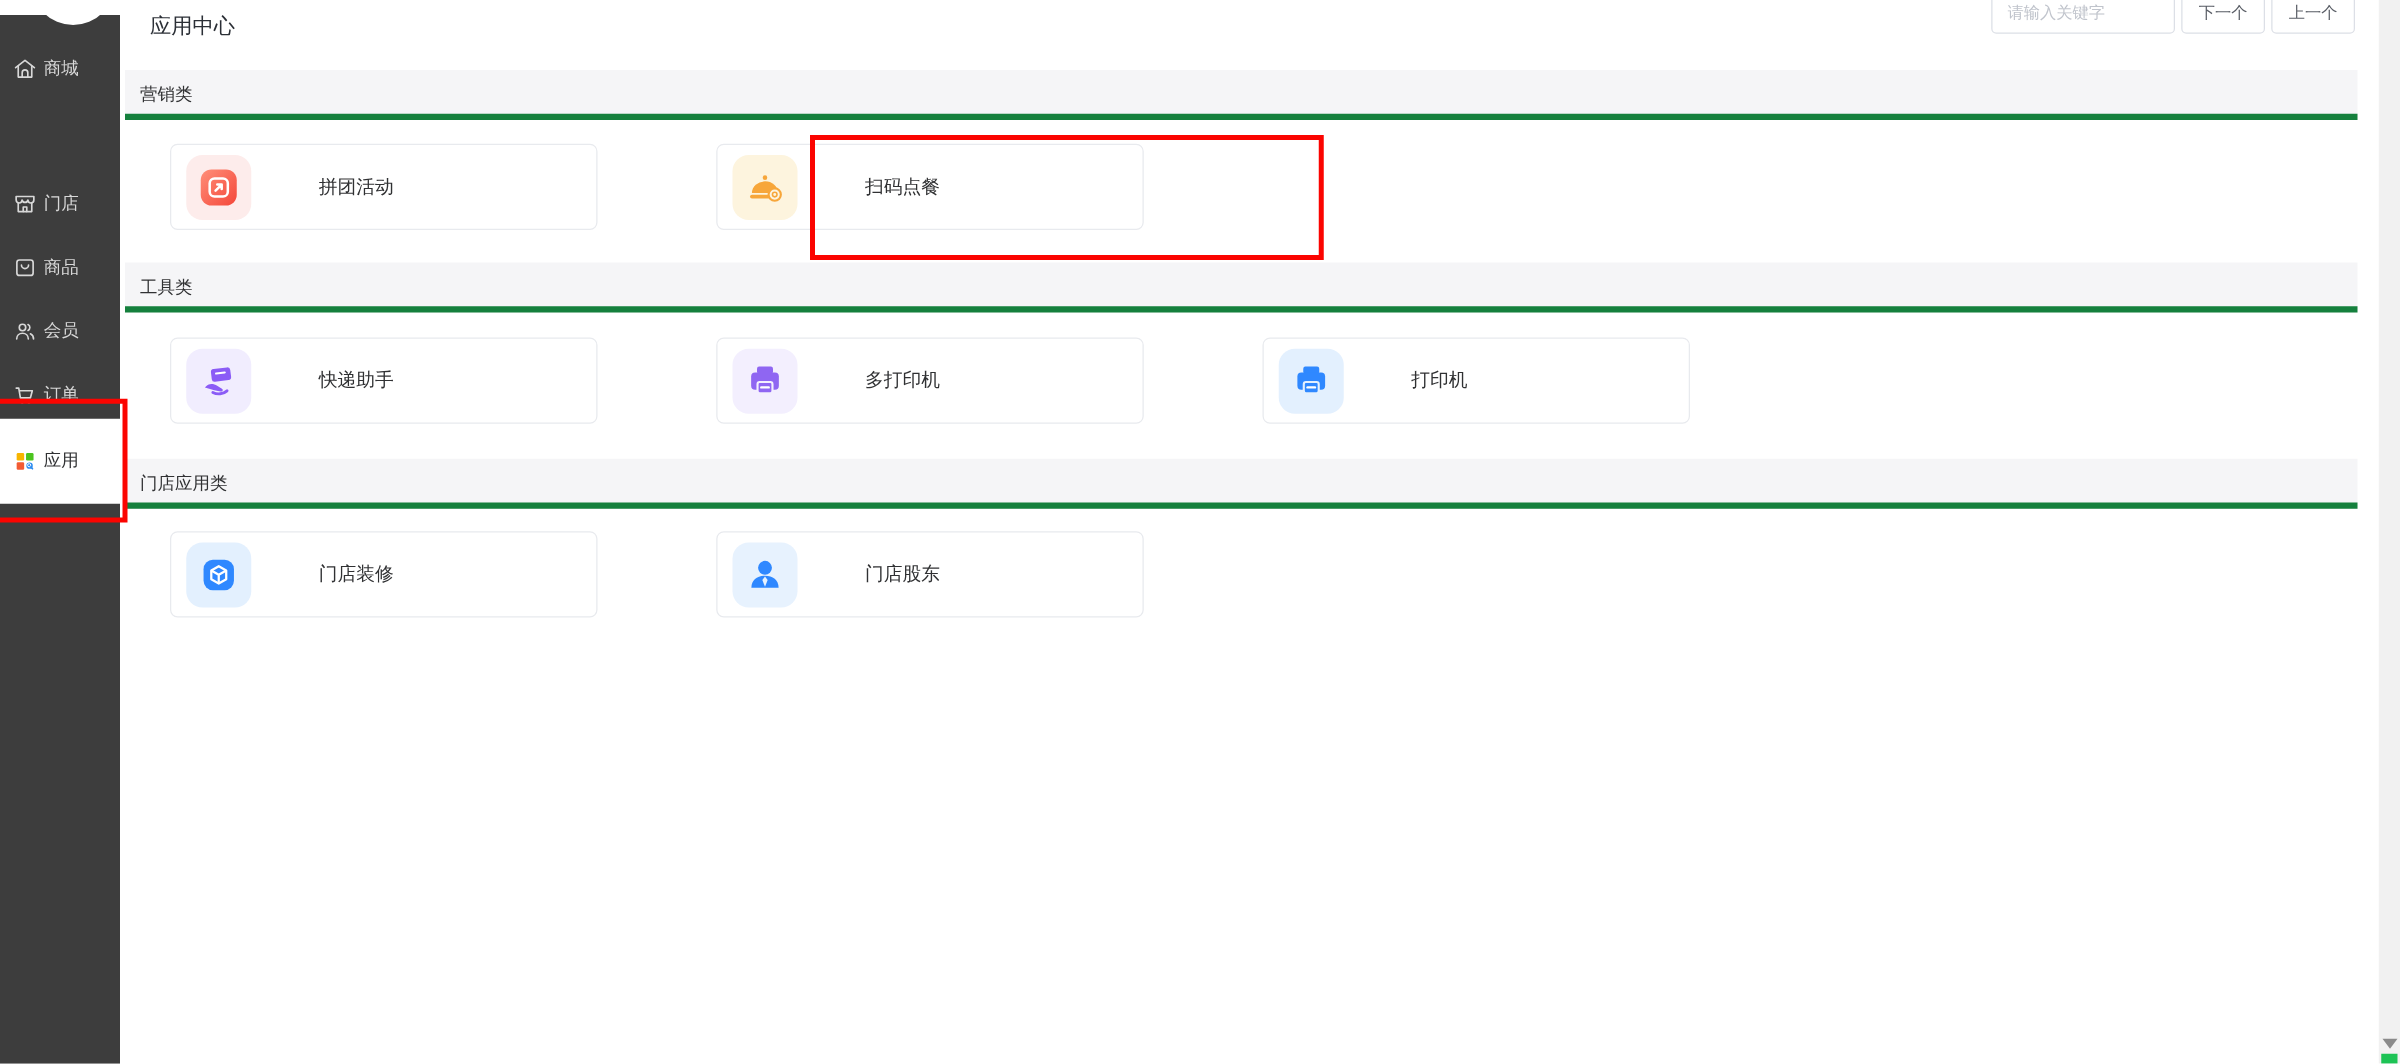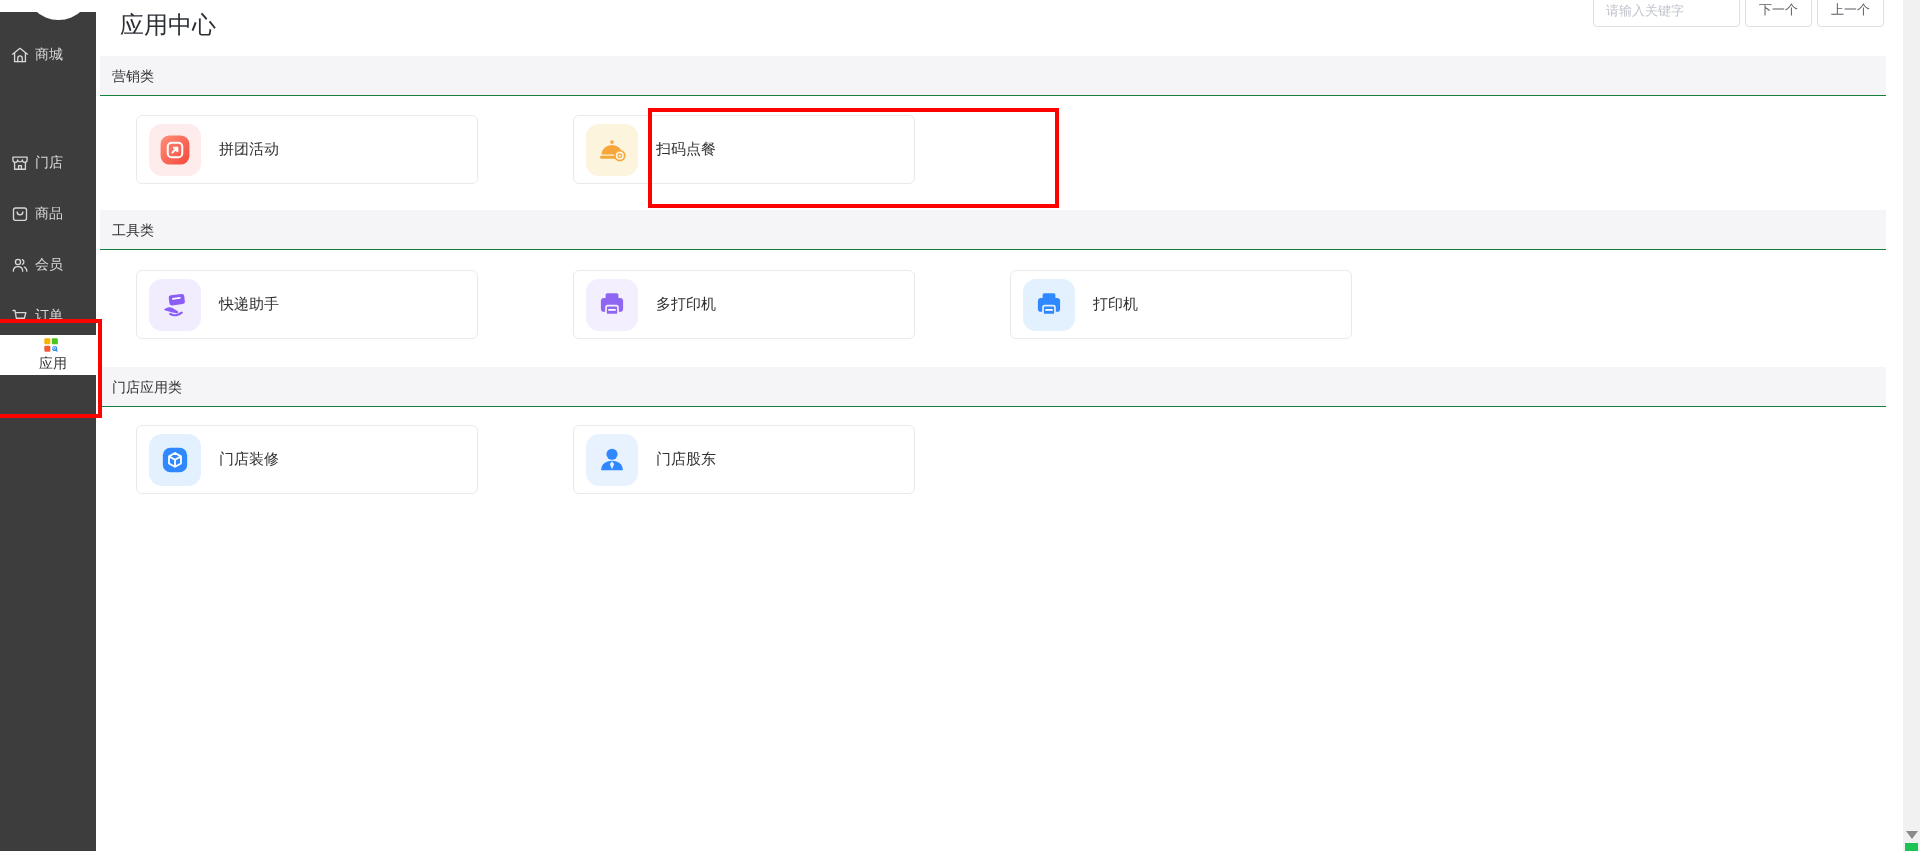--- a/index.html
+++ b/index.html
@@ -7,49 +7,49 @@
     font-family:"DejaVu Sans","Liberation Sans",sans-serif; }
   .stage { position:relative; width:1920px; height:851px; background:#fff; overflow:hidden; }
 
   
   .sidebar { position:absolute; left:0; top:12px; width:96px; height:851px; background:#3d3d3d; }
   .avatar { position:absolute; left:25px; top:-59px; width:67px; height:67px;
     border-radius:50%; background:#fff; }
   .side-item { position:absolute; left:0; width:96px; height:24px; display:flex;
     align-items:center; padding-left:10px; color:#d8d8d8; font-size:14px; cursor:pointer; }
   .side-item svg { width:20px; height:20px; margin-right:5px; flex:none; }
-  .side-item.selected { background:#fff; color:#303133; height:40px;flex-direction:column; }
+  .side-item.selected { background:#fff; color:#303133; height:68px; }
 
   
   .main { position:absolute; left:96px; top:0; width:1807px; height:851px; background:#fff; }
-  .page-title { position:absolute; left:24px; top:9px; font-size:24px; color:#2b2f36; font-weight:400; }
+  .page-title { position:absolute; left:24px; top:9px; font-size:17px; color:#2b2f36; font-weight:400; }
 
   .topbar { position:absolute; left:1497px; top:-7px; display:flex; gap:5px; }
   .kw-input { width:147px; height:34px; border:1px solid #dcdfe6; border-radius:4px;
     padding:0 12px; font-size:13px; color:#333; outline:none; background:#fff;
     font-family:"DejaVu Sans","Liberation Sans",sans-serif; }
   .kw-input::placeholder { color:#c0c4cc; }
   .nav-btn { height:34px; border:1px solid #dcdfe6; border-radius:4px; background:#fff;
     font-size:13px; color:#5a5e66; cursor:pointer; padding:0 13px;
     font-family:"DejaVu Sans","Liberation Sans",sans-serif; }
 
   .content { position:absolute; left:4px; top:56px; width:1786px; }
-  .band { height:40px; line-height:40px; background:#f5f5f7; border-bottom:1px solid #15803d;
+  .band { height:40px; line-height:40px; background:#f5f5f7; border-bottom:5px solid #15803d;
     padding-left:12px; font-size:14px; color:#303133; }
   .cards { display:flex; gap:95px; padding-left:36px; }
   .cards.r1 { padding-top:19px; padding-bottom:26px; }
   .cards.r2 { padding-top:20px; padding-bottom:28px; }
   .cards.r3 { padding-top:18px; padding-bottom:20px; }
   .app-card { width:342px; height:69px; background:#fff; border:1px solid #e8eaee;
     border-radius:6px; display:flex; align-items:center; padding-left:12px; cursor:pointer; flex:none; }
   .app-card.hovered { border-color:#f0f1f4; box-shadow:0 6px 16px rgba(60,70,90,.14); }
   .app-icon { width:52px; height:52px; border-radius:13px; display:flex;
     align-items:center; justify-content:center; margin-right:18px; flex:none; }
   .app-icon svg { width:32px; height:32px; }
-  .app-name { font-size:15px; color:#303133; }
+  .app-name { font-size:15px; color:#303133;margin-left:36px; }
 
   
   .bg-pink   { background:#fdeceb; }
   .bg-cream  { background:#fdf4de; }
   .bg-blue   { background:#e7f2fe; }
   .bg-purple { background:#f1edfe; }
   .bg-purple2{ background:#f3effe; }
   .bg-blue2  { background:#e3f0fe; }
 
   

